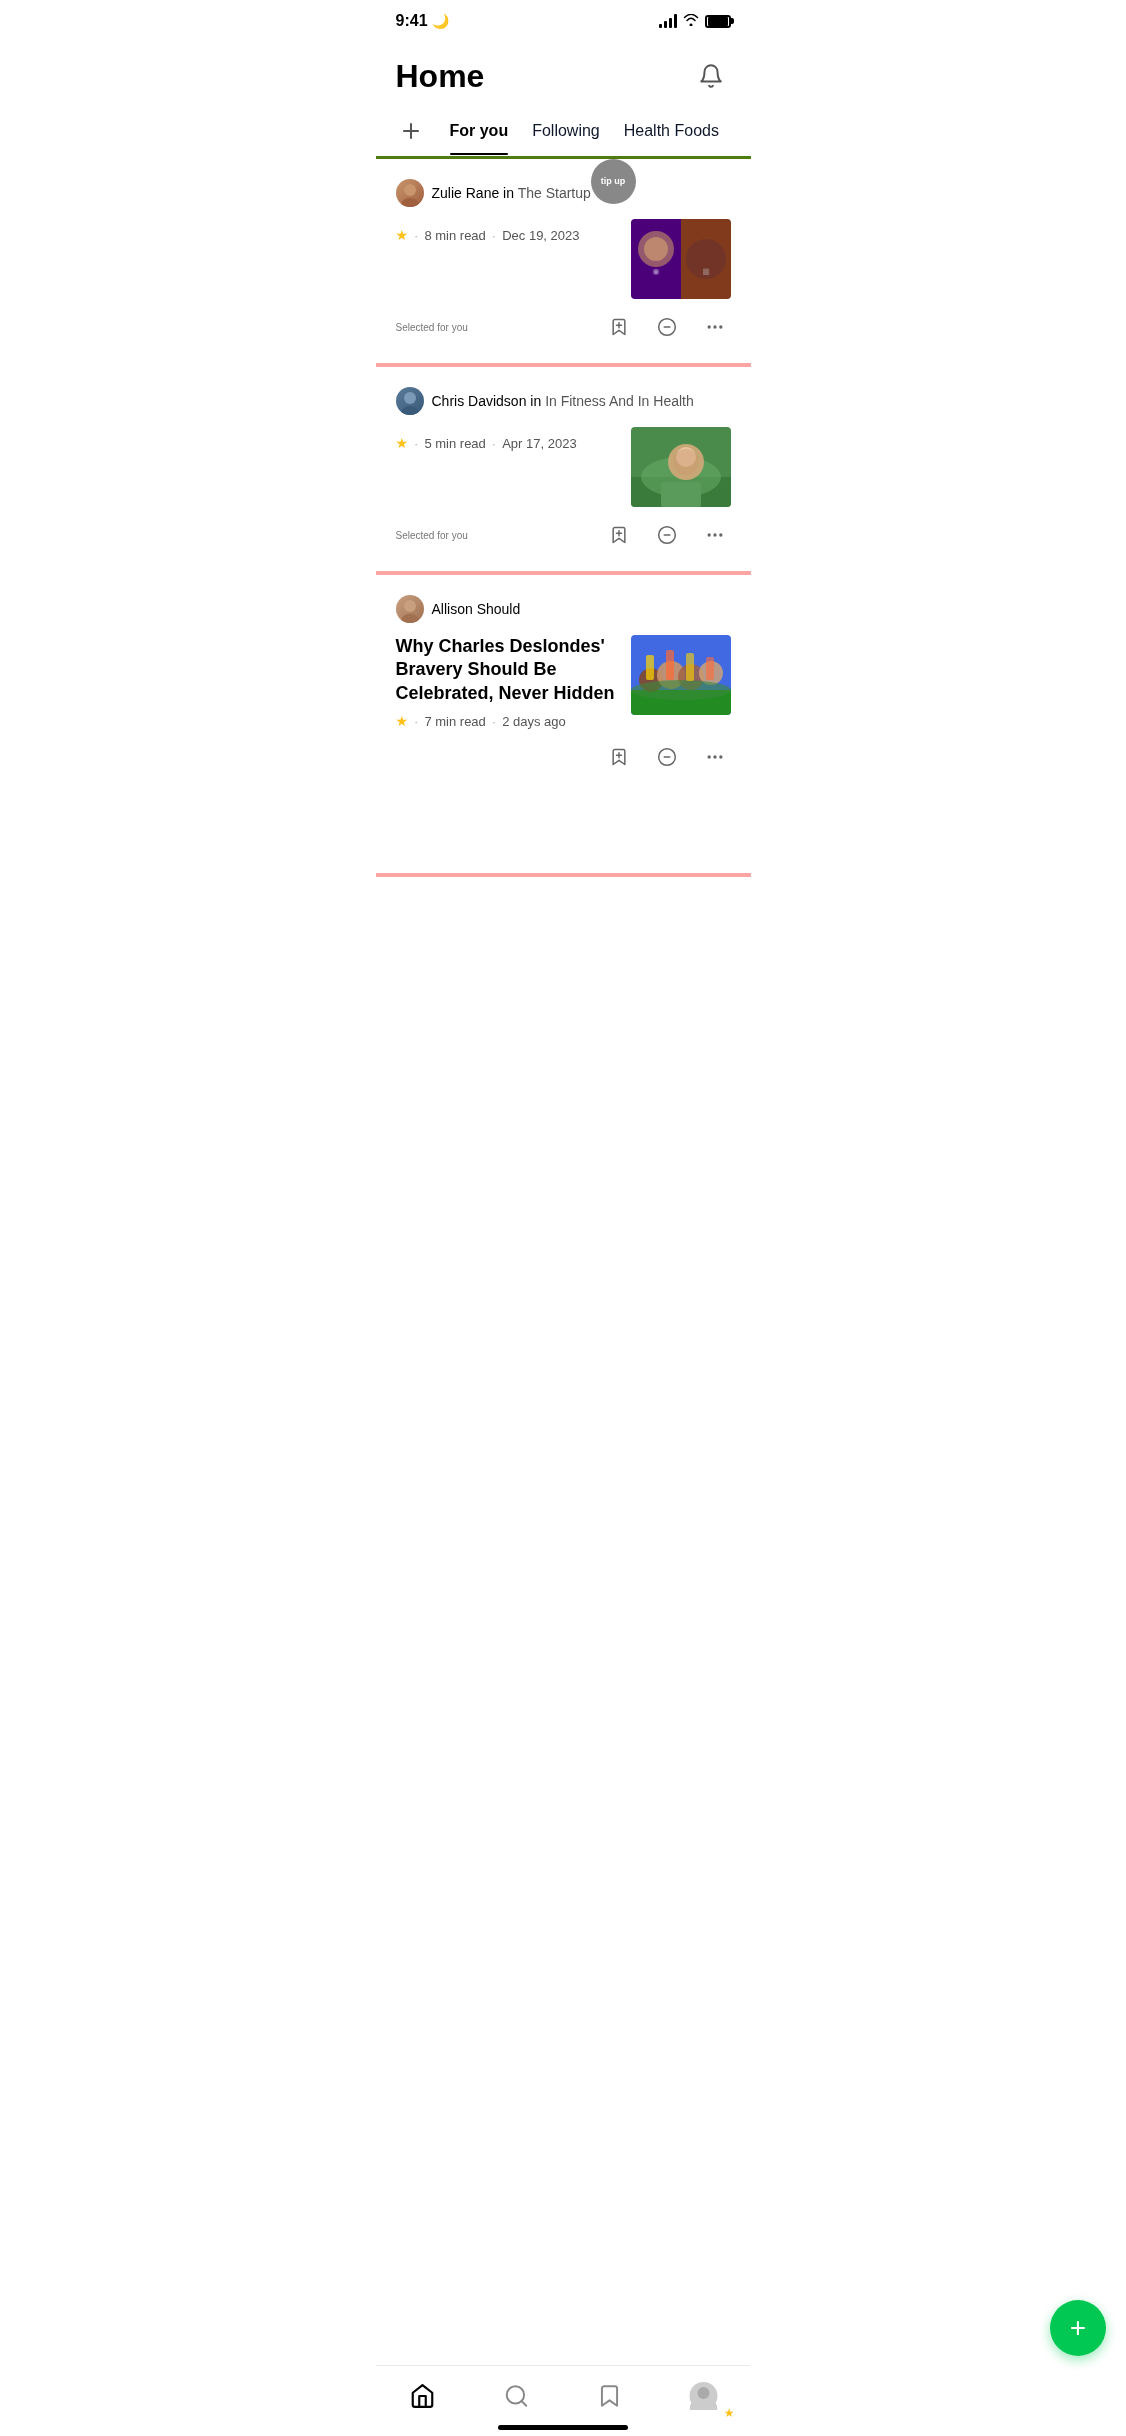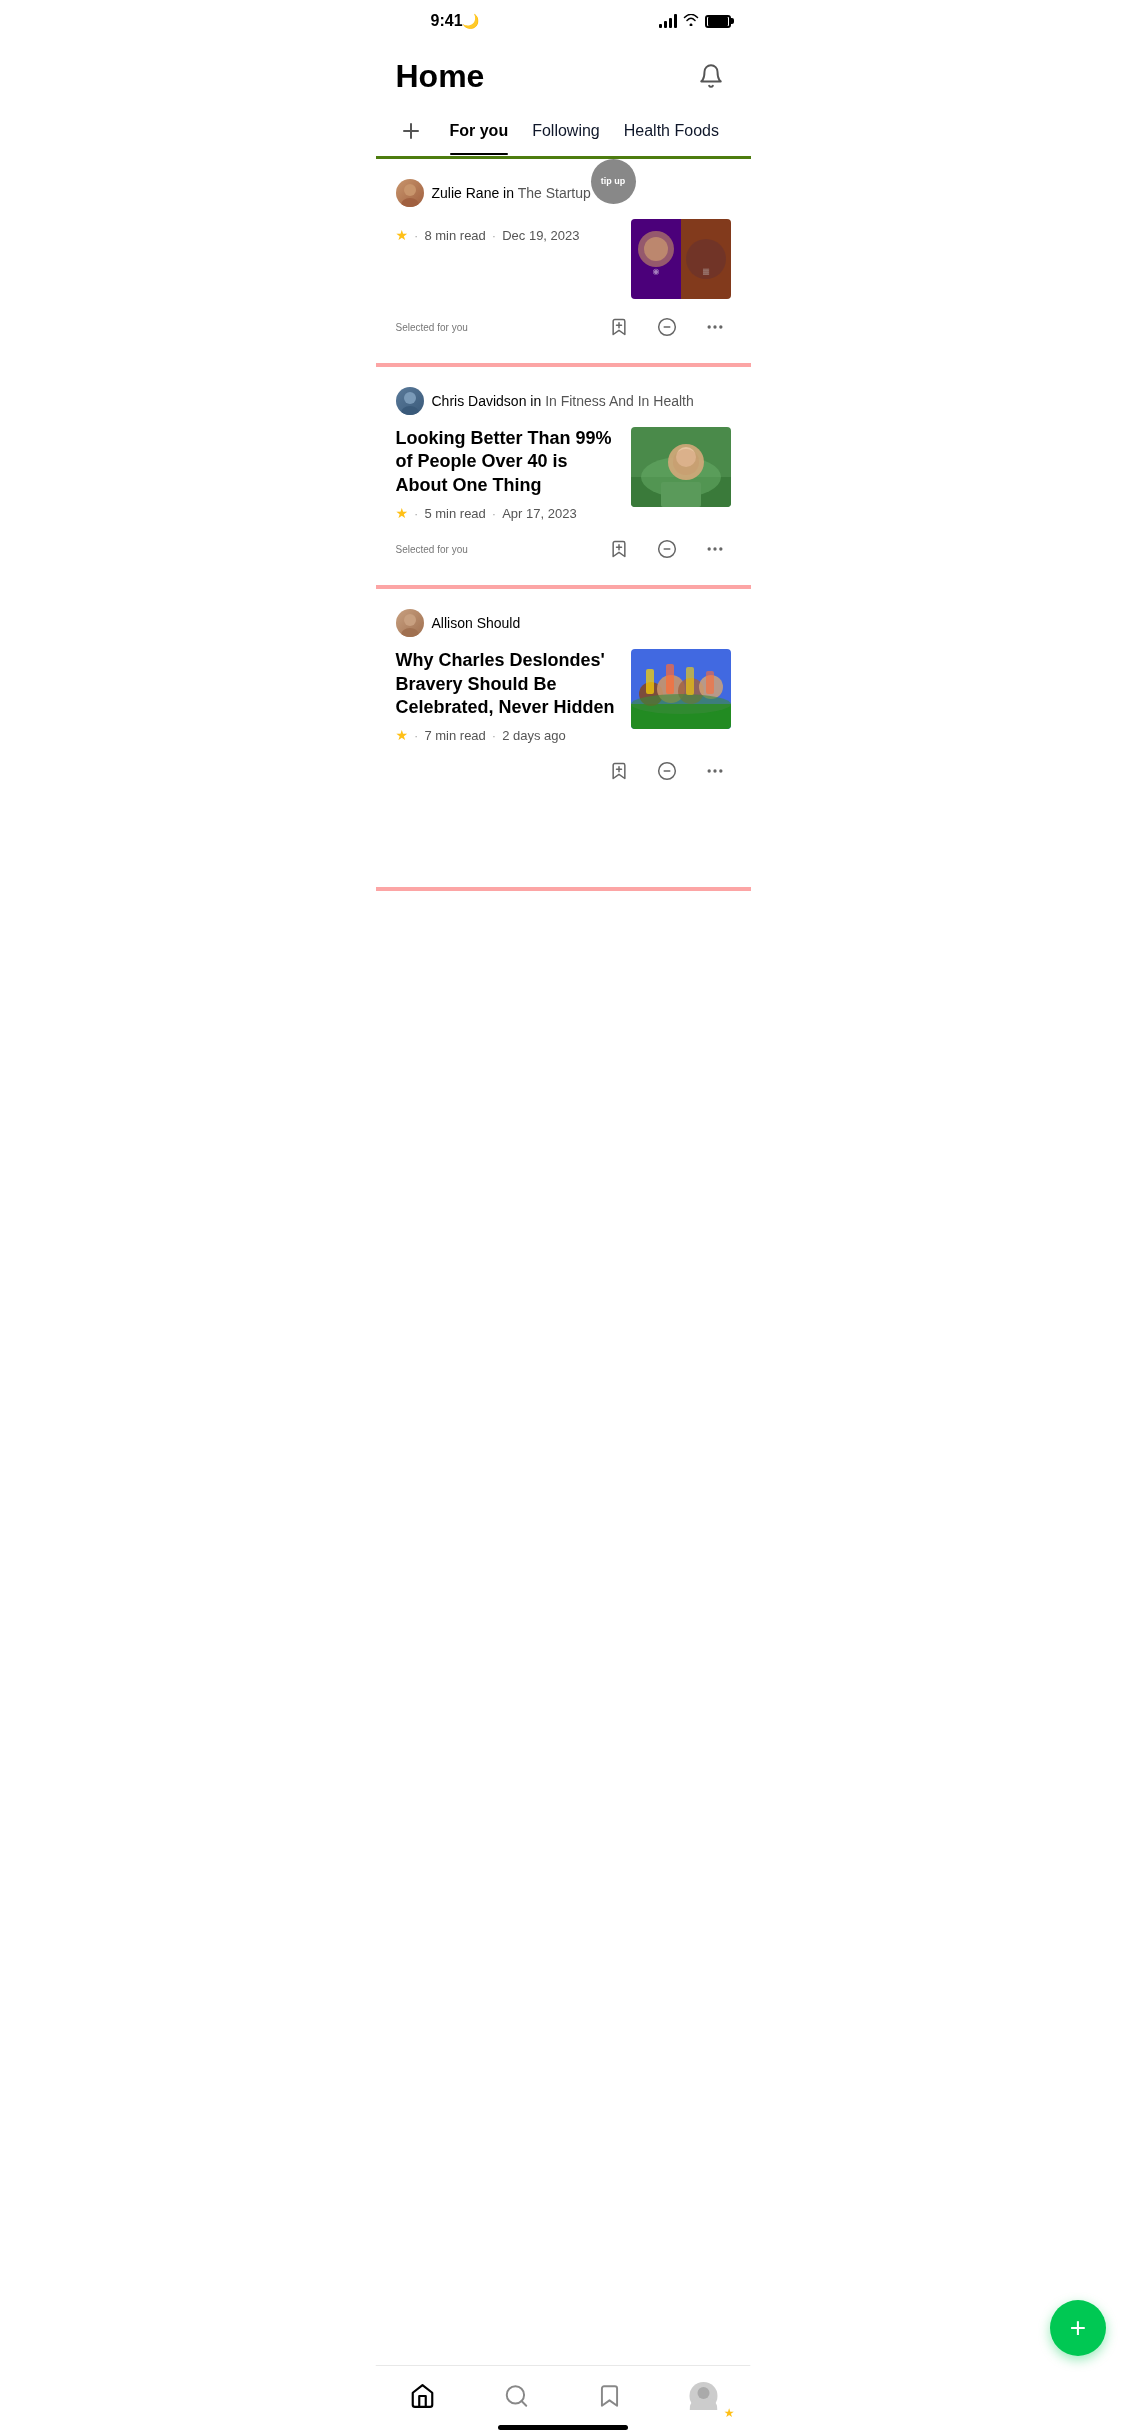--- a/index.html
+++ b/index.html
@@ -284,21 +284,21 @@
       z-index: 300;
     }
 
     
     .first-card-wrapper { position: relative; }
   </style>
 </head>
 <body>
 
 <div class="status-bar">
-  <div style="display:flex;align-items:center;margin-left:35px;">
+  <div style="display:flex;align-items:center;gap:5px;">
     <span class="status-time">9:41</span>
     <span style="font-size:14px;">🌙</span>
   </div>
   <div class="status-icons">
     <div class="signal-bars">
       <span style="height:4px;"></span>
       <span style="height:7px;"></span>
       <span style="height:10px;"></span>
       <span style="height:14px;"></span>
     </div>
@@ -424,21 +424,20 @@
       </div>
       <span class="author-text">
         <span class="author-name">Chris Davidson</span>
         <span> in </span>
         <span class="author-pub">In Fitness And In Health</span>
       </span>
     </div>
 
     <div class="article-content">
       <div class="article-text">
-        <div class="article-title">Looking Better Than 99% of People Over 40 is About One Thing</div>
         <div class="article-meta">
           <span class="star-icon">★</span>
           <span class="dot">·</span>
           <span>5 min read</span>
           <span class="dot">·</span>
           <span>Apr 17, 2023</span>
         </div>
       </div>
       <div class="article-thumbnail">
         <svg width="100" height="80" viewBox="0 0 100 80">

